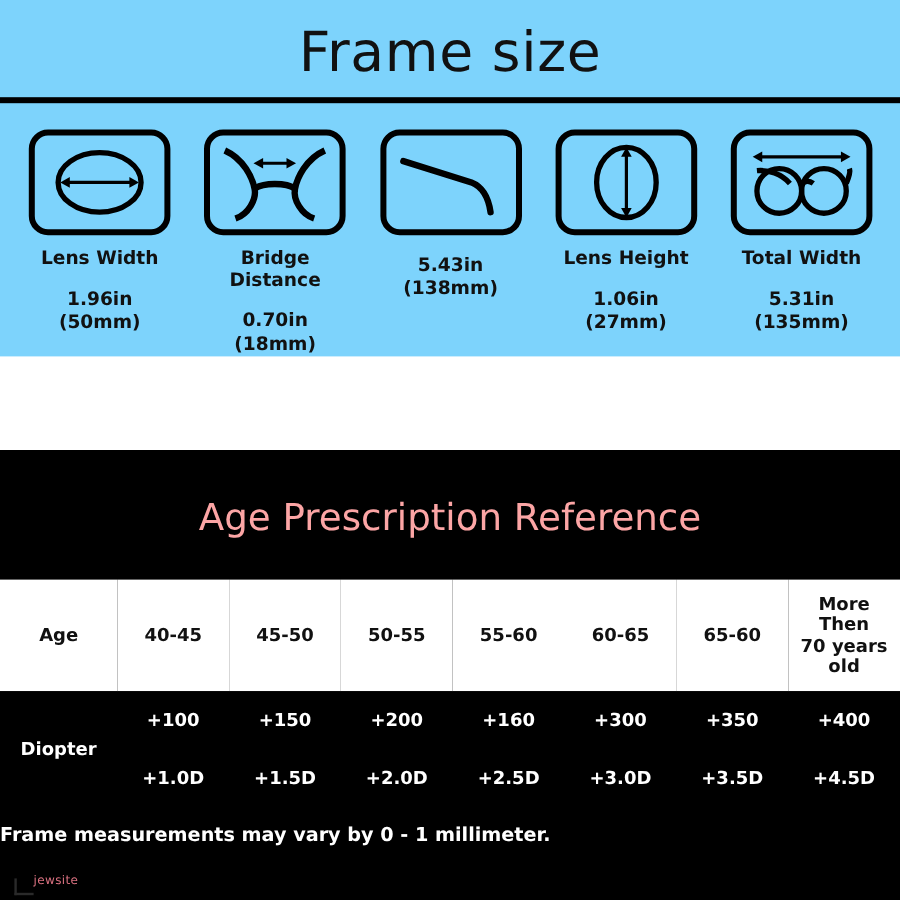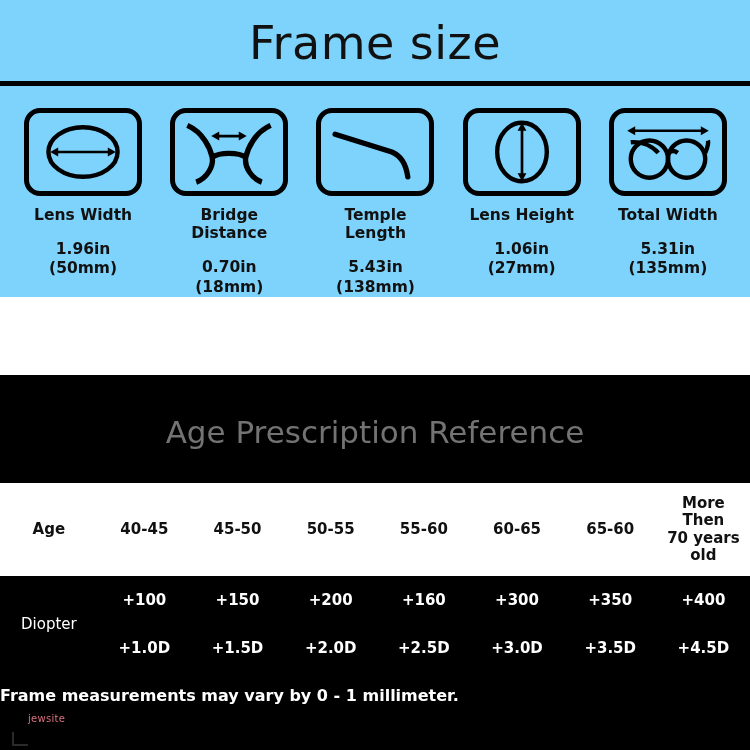--- a/index.html
+++ b/index.html
@@ -32,20 +32,21 @@
     font-family: "DejaVu Sans", sans-serif;
   }
   .title-rule {
     height: 5px;
     background: #000000;
     width: 100%;
   }
 
   .specs-row {
     display: flex;
+    justify-content: space-between;
     padding: 22px 9px 0 10px;
     box-sizing: border-box;
   }
   .spec-col {
     width: 20%;
     display: flex;
     flex-direction: column;
     align-items: center;
   }
   .spec-icon {
@@ -80,21 +81,21 @@
     position: absolute;
     left: 0;
     right: 0;
     top: 375px;
     bottom: 0;
   }
   .age-title {
     text-align: center;
     font-size: 31px;
     font-weight: 400;
-    color: #737373;
+    color: #fca5a5;
     padding: 40px 0 34px 0;
     line-height: 1.1;
   }
   .table-wrap {
     width: 100%;
   }
   table.age-table {
     width: 100%;
     border-collapse: collapse;
     table-layout: fixed;
@@ -121,35 +122,35 @@
     background: #000000;
     color: #ffffff;
   }
   .body-row td {
     font-size: 15px;
     font-weight: bold;
     padding: 15px 2px;
   }
   .body-row td.first-col {
     font-size: 15px;
-    font-weight: normal;
+    font-weight: bold;
   }
   .first-col {
     width: 12.5%;
   }
   .note {
     font-size: 16px;
     font-weight: bold;
     color: #ffffff;
     padding-top: 14px;
   }
   .watermark {
     position: absolute;
     left: 28px;
-    bottom: 26px;
+    bottom: 10px;
     font-size: 10px;
     color: #d8707f;
     letter-spacing: 0.3px;
   }
   .corner-mark {
     position: absolute;
     left: 12px;
     bottom: 4px;
     width: 14px;
     height: 12px;
@@ -197,24 +198,20 @@
       <div class="spec-value">
         <div>0.70in</div>
         <div>(18mm)</div>
       </div>
     </div>
 
     <div class="spec-col">
       <svg class="spec-icon" viewBox="0 0 118 88">
         <path d="M14 24 L 78 44 C 88 48, 94 58, 96 72" fill="none" stroke="#000" stroke-width="6" stroke-linecap="round"></path>
       </svg>
-      <div class="spec-label">
-        <div>Temple</div>
-        <div>Length</div>
-      </div>
       <div class="spec-value">
         <div>5.43in</div>
         <div>(138mm)</div>
       </div>
     </div>
 
     <div class="spec-col">
       <svg class="spec-icon" viewBox="0 0 118 88">
         <ellipse cx="59" cy="44" rx="28" ry="33" fill="none" stroke="#000" stroke-width="5"></ellipse>
         <line x1="59" y1="16" x2="59" y2="72" stroke="#000" stroke-width="3"></line>

